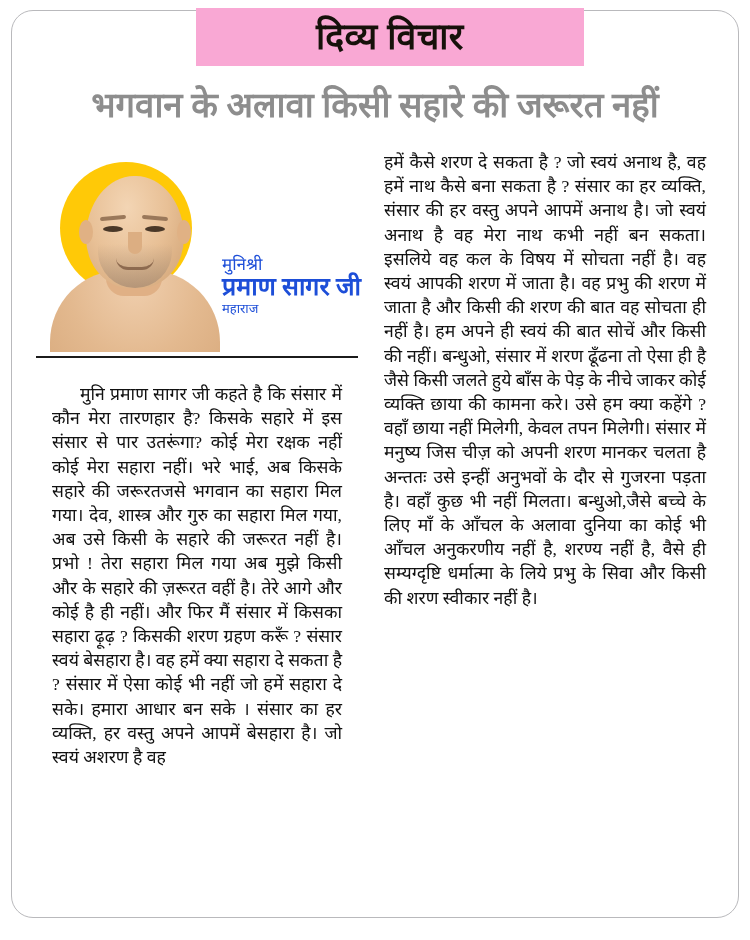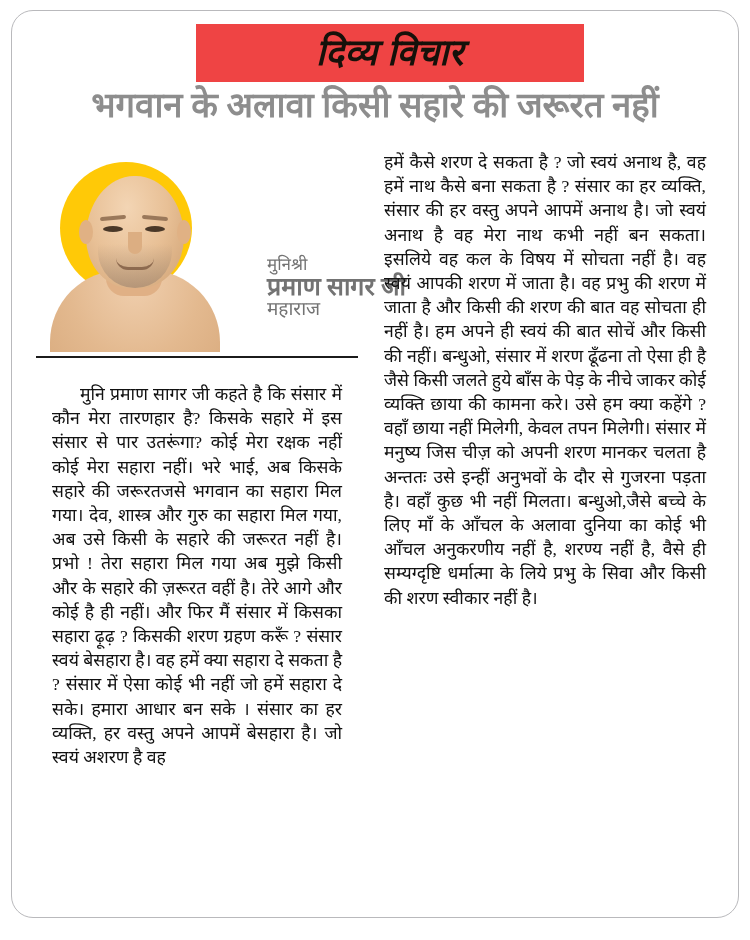--- a/index.html
+++ b/index.html
@@ -32,29 +32,28 @@
     border: 1.5px solid #b9b9bc;
     border-radius: 22px;
     box-sizing: border-box;
     background: #ffffff;
   }
 
   
   #masthead {
     position: absolute;
     left: 196px;
-    top: 24px;
+    top: 8px;
     width: 388px;
     height: 58px;
-    background: #ef4444;
+    background: #f9a8d4;
     display: flex;
     align-items: center;
     justify-content: center;
     overflow: hidden;
-    font-style: italic;
   }
   #masthead-title {
     font-family: "Liberation Serif", "DejaVu Serif", serif;
     font-weight: bold;
     font-size: 37px;
     line-height: 1;
     color: #16110a;
     letter-spacing: 0.5px;
     transform: scaleX(0.96);
     white-space: nowrap;
@@ -189,27 +188,26 @@
     background: linear-gradient(to bottom, rgba(160,140,120,0) 0%, rgba(150,130,112,0.35) 60%, rgba(140,120,105,0.5) 100%);
   }
 
   
   #caption {
     position: absolute;
     left: 186px;
     top: 104px;
     width: 138px;
     text-align: left;
-    color: #737373;
-    font-family: "Liberation Serif", "DejaVu Serif", serif;
-    margin-left: 45px;
+    color: #1d4ed8;
+    font-family: "Liberation Serif", "DejaVu Serif", serif;
   }
   #caption .c1 { font-size: 17px; line-height: 21px; }
   #caption .c2 { font-size: 25px; line-height: 24px; font-weight: bold; white-space: nowrap; }
-  #caption .c3 { font-size: 19px; line-height: 20px; }
+  #caption .c3 { font-size: 13px; line-height: 20px; }
 
   #rule {
     position: absolute;
     left: 0px;
     top: 206px;
     width: 322px;
     height: 0;
     border-top: 2.5px solid #1b1b1b;
   }
 

